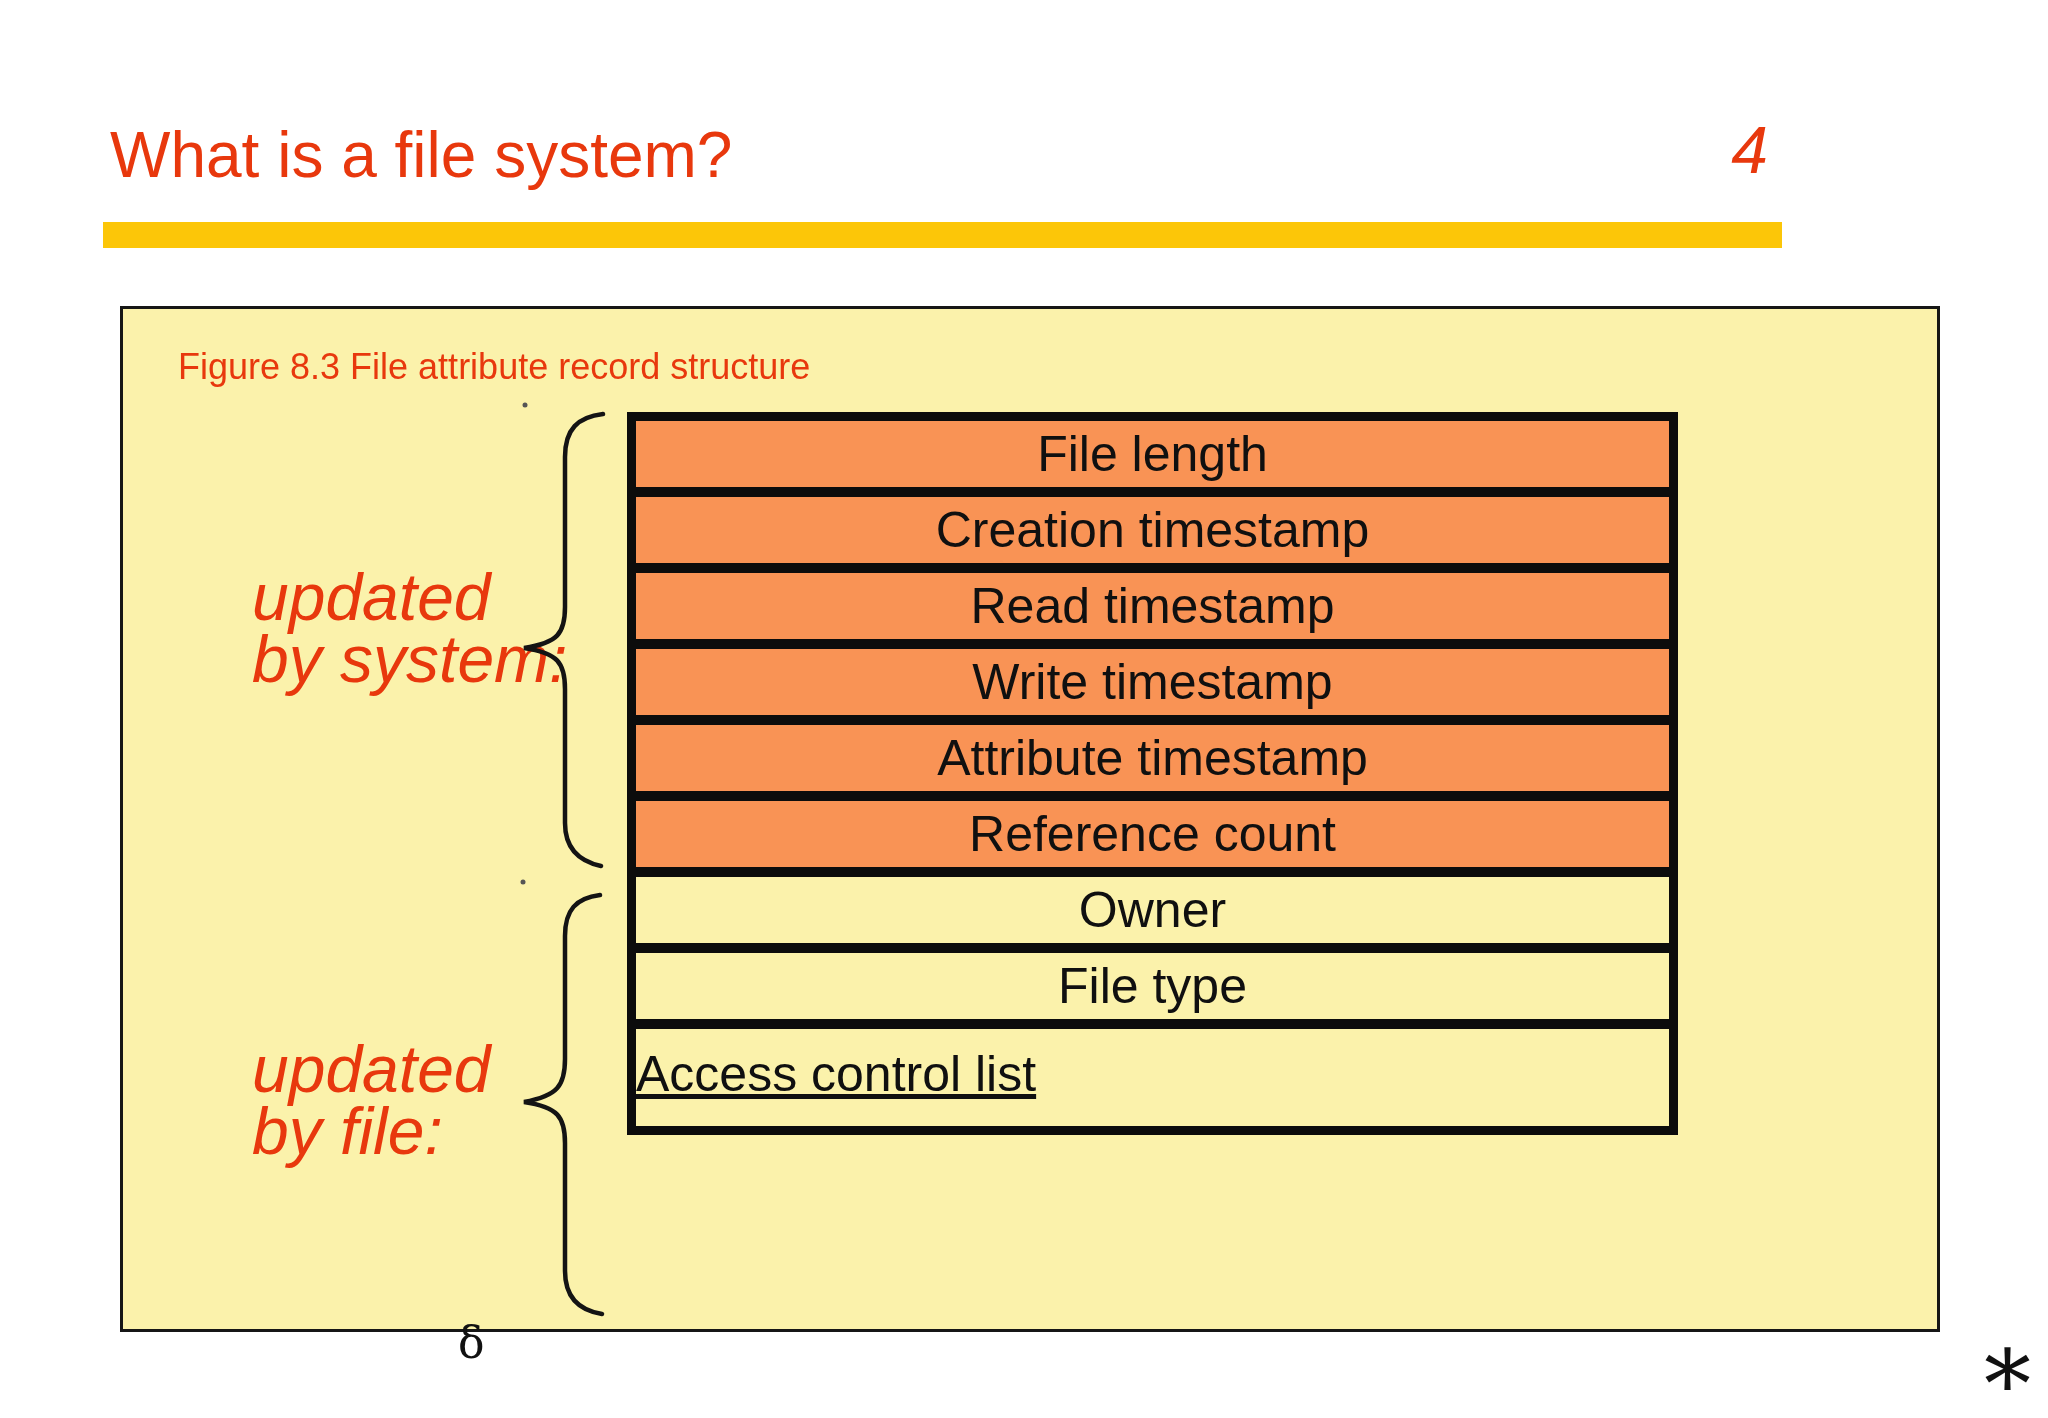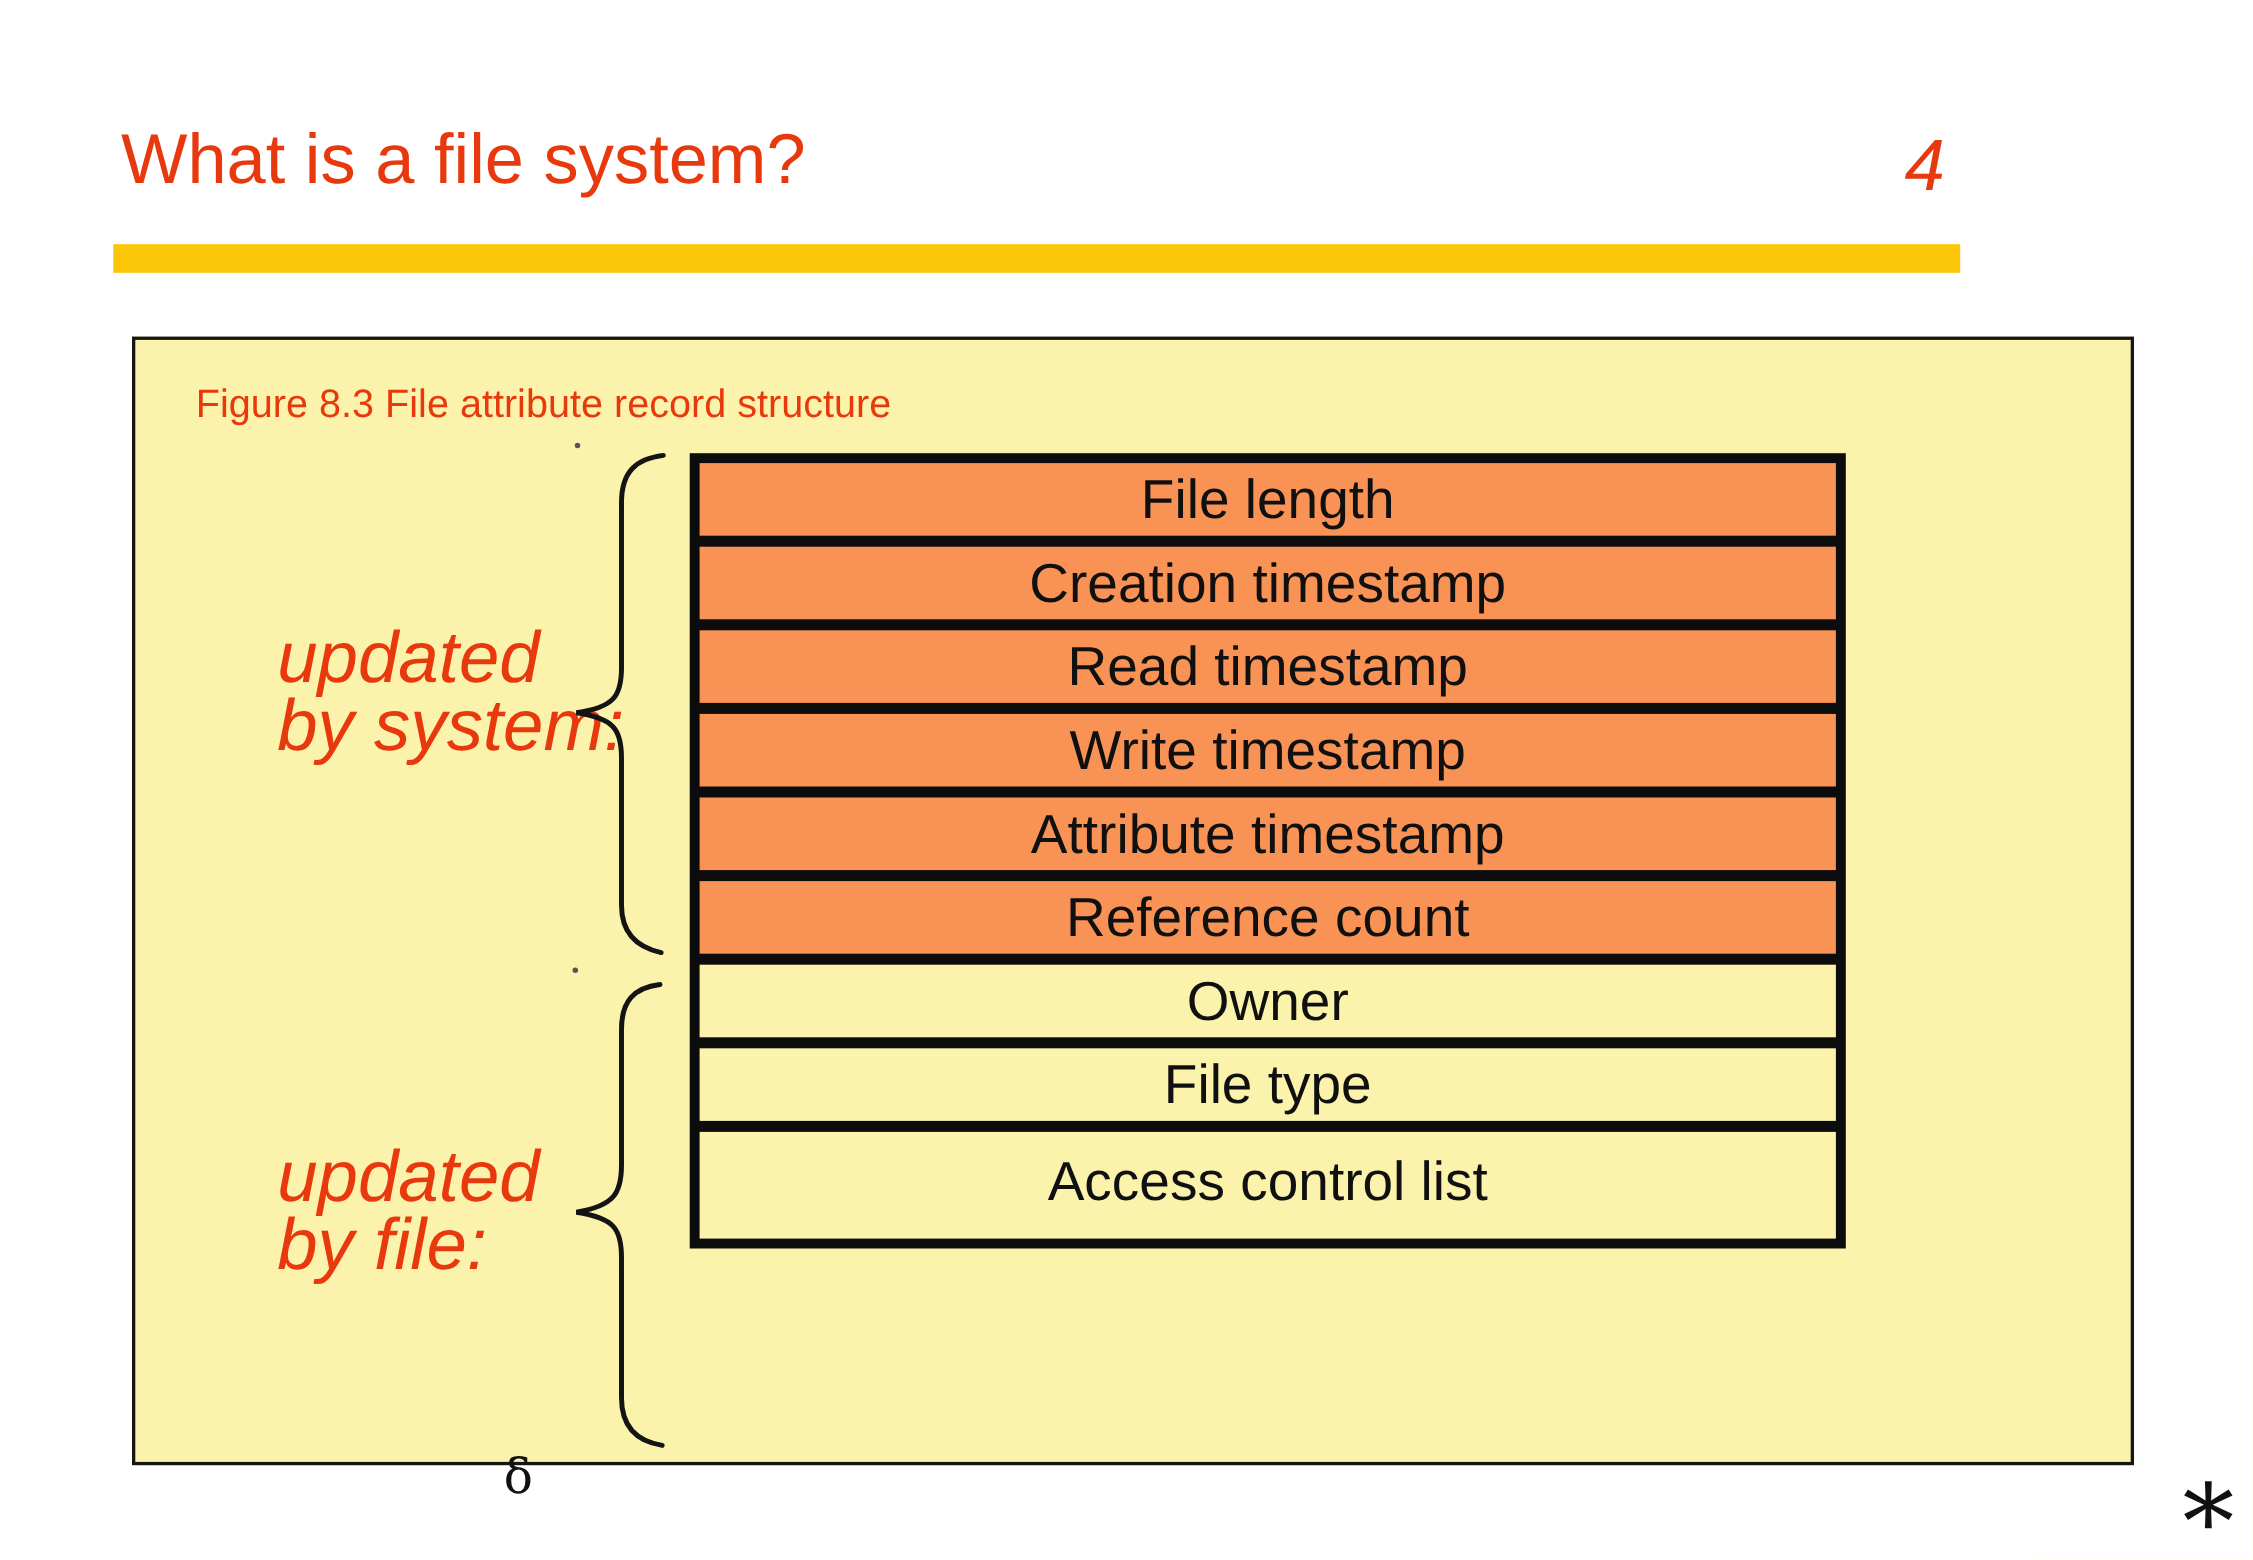--- a/index.html
+++ b/index.html
@@ -13,21 +13,21 @@
   }
   html,body{margin:0;padding:0;}
   body{
     width:2048px;height:1418px;position:relative;overflow:hidden;
     background:#ffffff;
     font-family:"Liberation Sans", sans-serif;
   }
   .abs{position:absolute;}
 
   .slide-title{
-    left:110px;top:101px;
+    left:110px;top:112px;
     font-size:64px;line-height:86px;color:var(--accent);
     letter-spacing:0px;white-space:nowrap;
   }
   .page-num{
     left:1676px;top:110px;width:92px;text-align:right;
     font-size:66px;line-height:80px;color:var(--accent);font-style:italic;
   }
   .title-bar{
     left:103px;top:222px;width:1679px;height:26px;background:var(--gold);
   }
@@ -48,22 +48,22 @@
   }
   .trow{
     flex:0 0 66px;height:66px;
     display:flex;align-items:center;justify-content:center;
     font-size:50px;color:#101010;white-space:nowrap;
   }
   .trow.orange{background:var(--orange);}
   .trow.yellow{background:var(--panel);}
   .trow.acl{
     flex:1 1 auto;height:auto;
-    flex-direction:column;justify-content:flex-start;align-items:stretch;
-    padding-top:16px;box-sizing:border-box;
+    flex-direction:row;justify-content:flex-start;align-items:stretch;
+    padding-top:16px;box-sizing:border-box;text-decoration:underline;
   }
   .acl-label{text-align:center;font-size:50px;color:#101010;}
   .acl-example{
     margin-top:64px;padding-left:150px;
     display:flex;align-items:baseline;
     font-size:50px;color:var(--brown1);white-space:nowrap;
   }
   .acl-example .mono{
     font-family:"DejaVu Sans Mono", monospace;
     font-size:36px;color:var(--brown2);margin-left:38px;letter-spacing:-1px;

